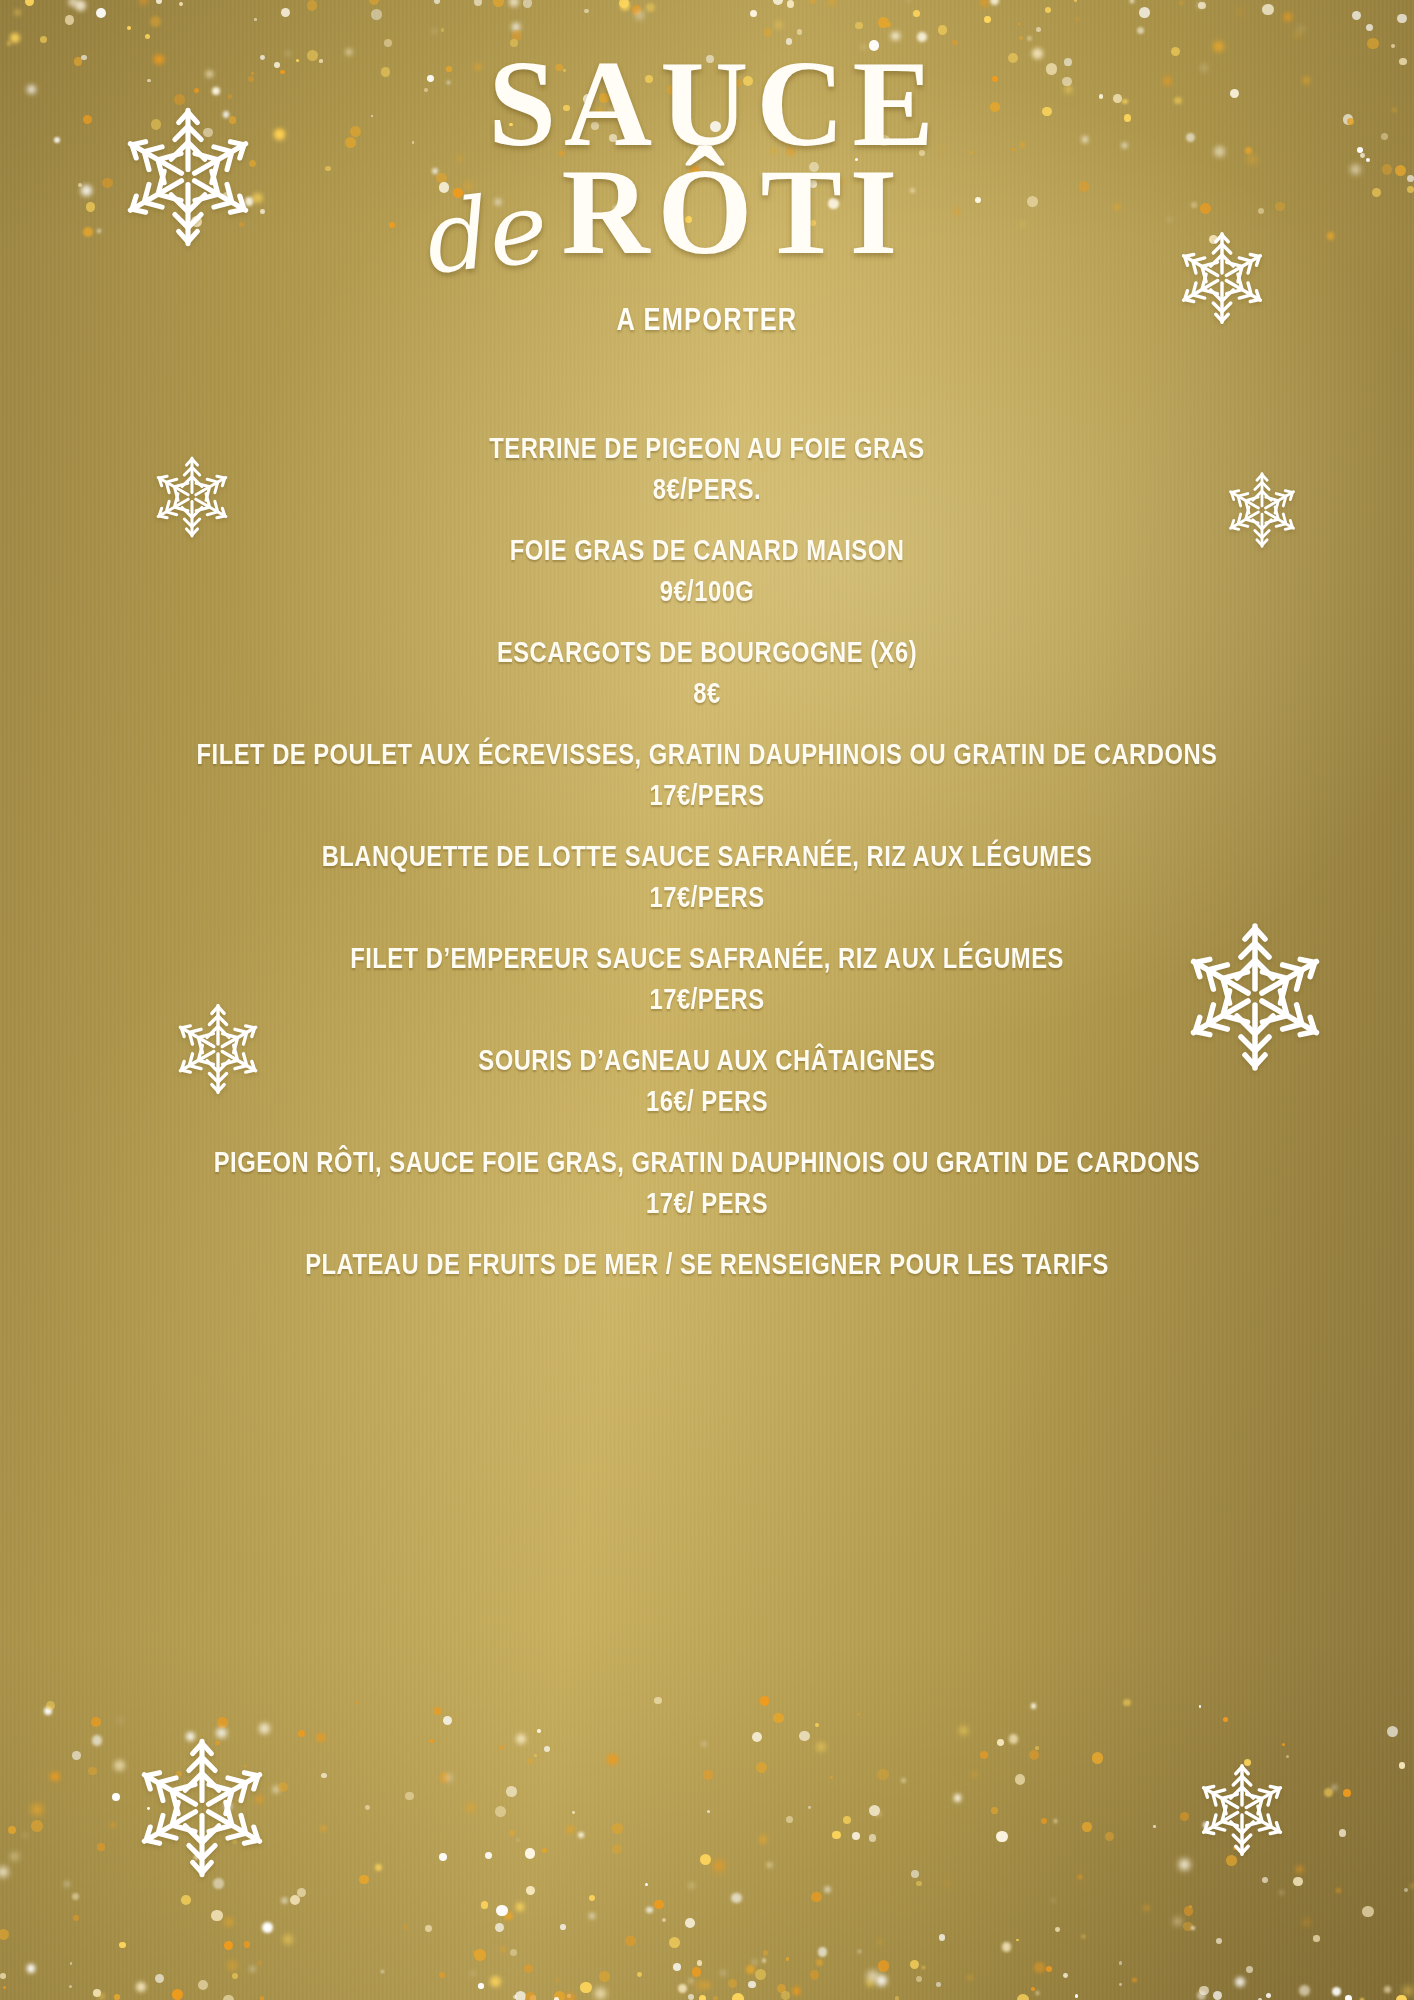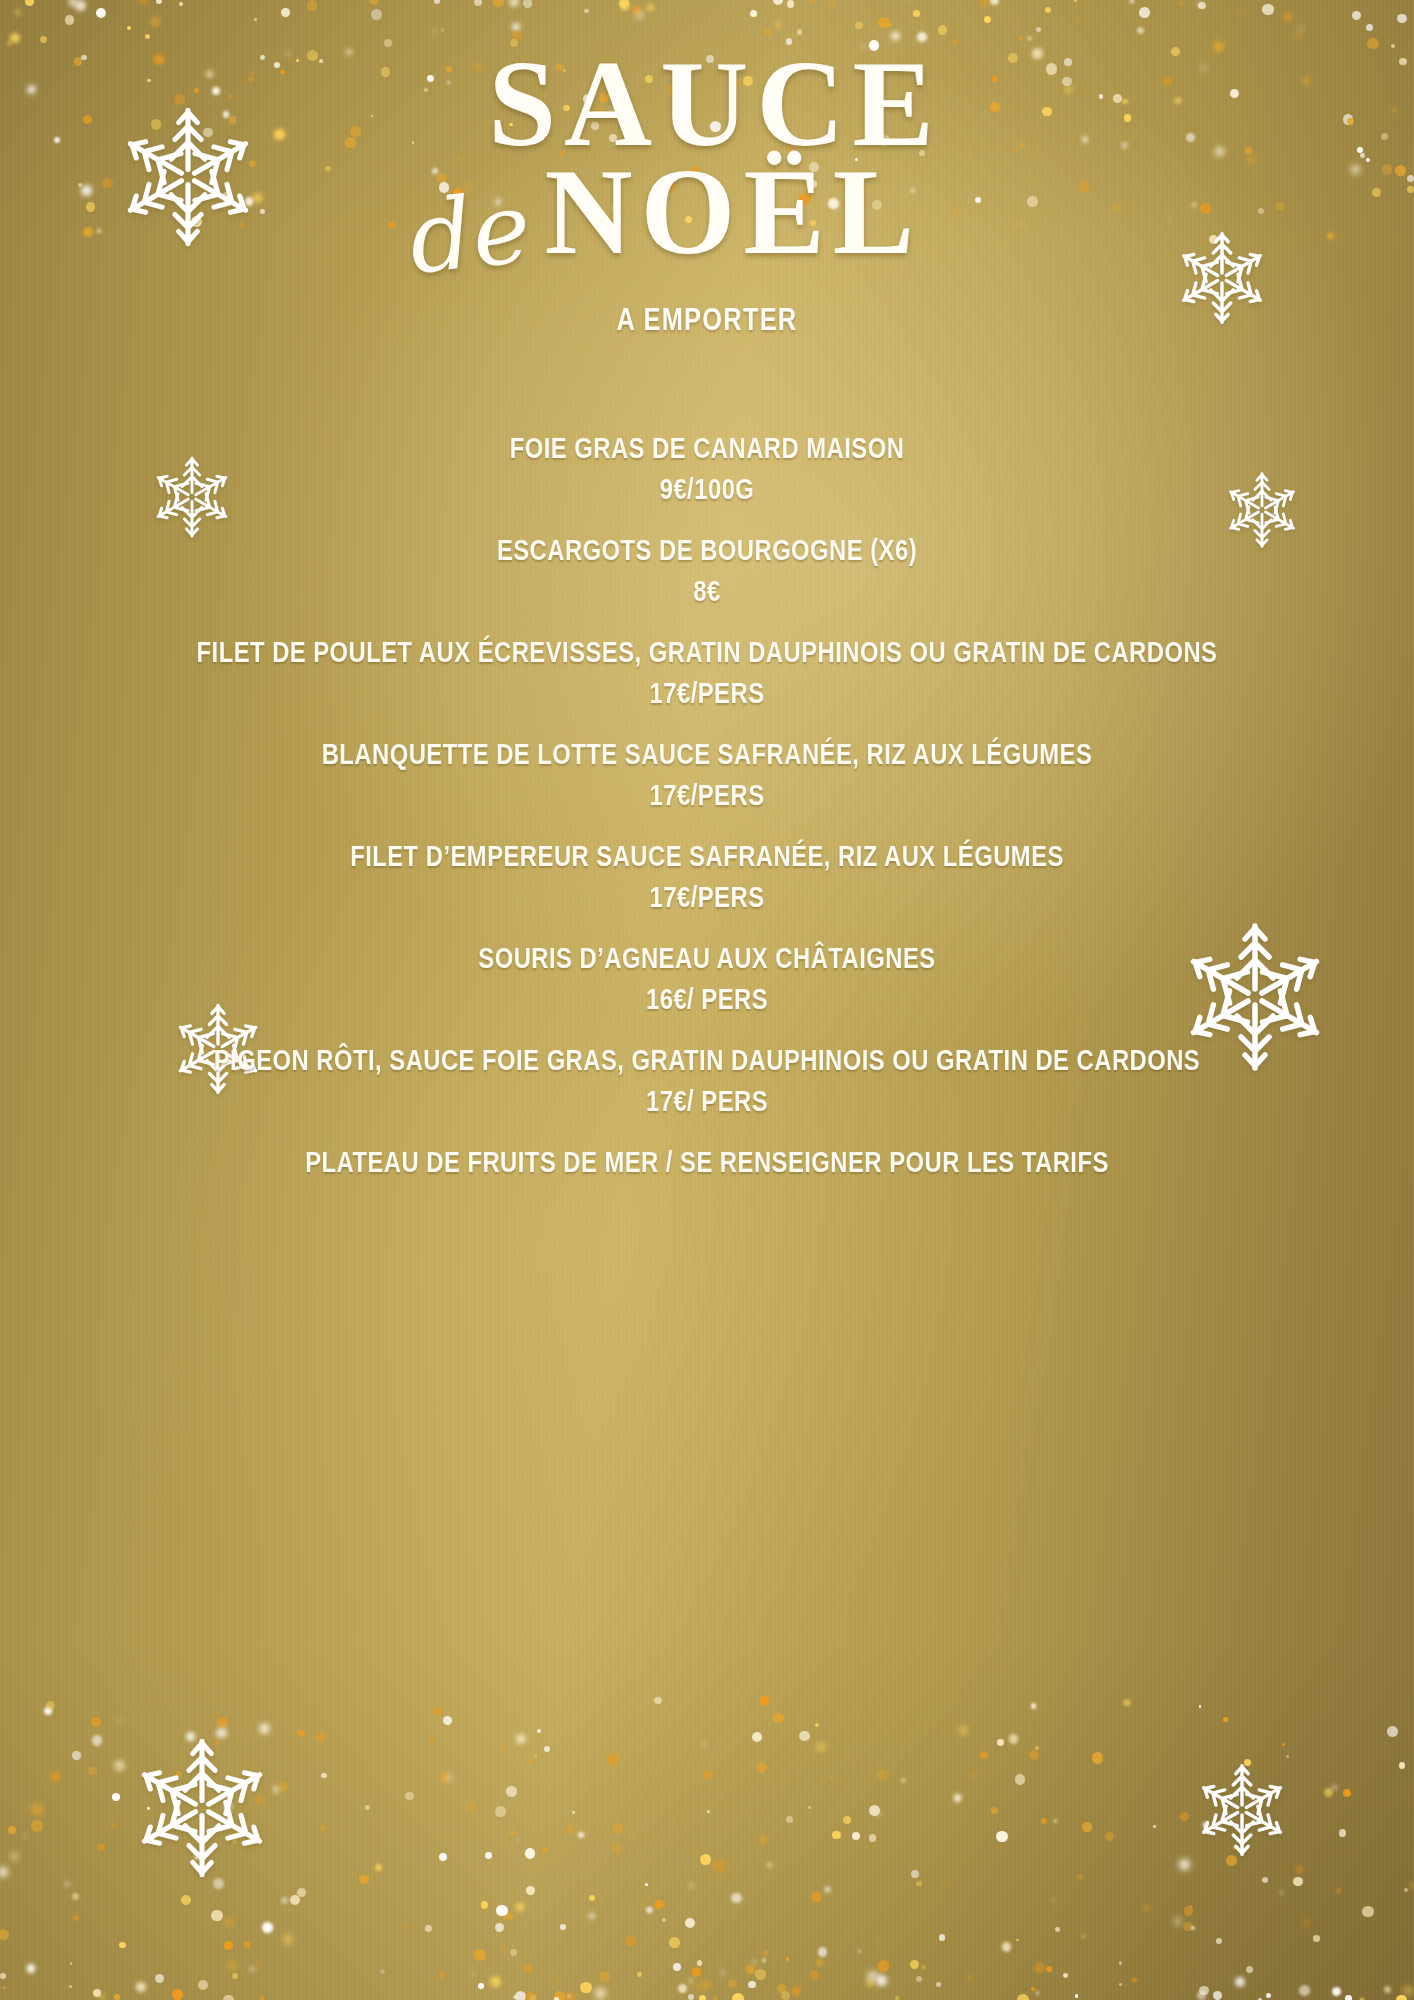--- a/index.html
+++ b/index.html
@@ -960,27 +960,31 @@
               <path d="M-18,-19 L0,-37 L18,-19"></path>
             </g>
           </g>
         </svg>
       </div>
     </div>
 
   <header class="title-block">
     <h1 class="plats">SAUCE</h1>
     <div class="line2">
-      <span class="de">de</span><span class="noel">NOËL</span>
+      <span class="de">de</span><span class="noel">RÔTI</span>
     </div>
     <div class="subtitle">A EMPORTER</div>
   </header>
 
   <main class="menu" id="menu-list">
       <div class="menu-item">
+        <div class="menu-item-name">TERRINE DE PIGEON AU FOIE GRAS</div>
+        <div class="menu-item-price">8€/PERS.</div>
+      </div>
+      <div class="menu-item">
         <div class="menu-item-name">FOIE GRAS DE CANARD MAISON</div>
         <div class="menu-item-price">9€/100G</div>
       </div>
       <div class="menu-item">
         <div class="menu-item-name">ESCARGOTS DE BOURGOGNE (X6)</div>
         <div class="menu-item-price">8€</div>
       </div>
       <div class="menu-item">
         <div class="menu-item-name">FILET DE POULET AUX ÉCREVISSES, GRATIN DAUPHINOIS OU GRATIN DE CARDONS</div>
         <div class="menu-item-price">17€/PERS</div>

